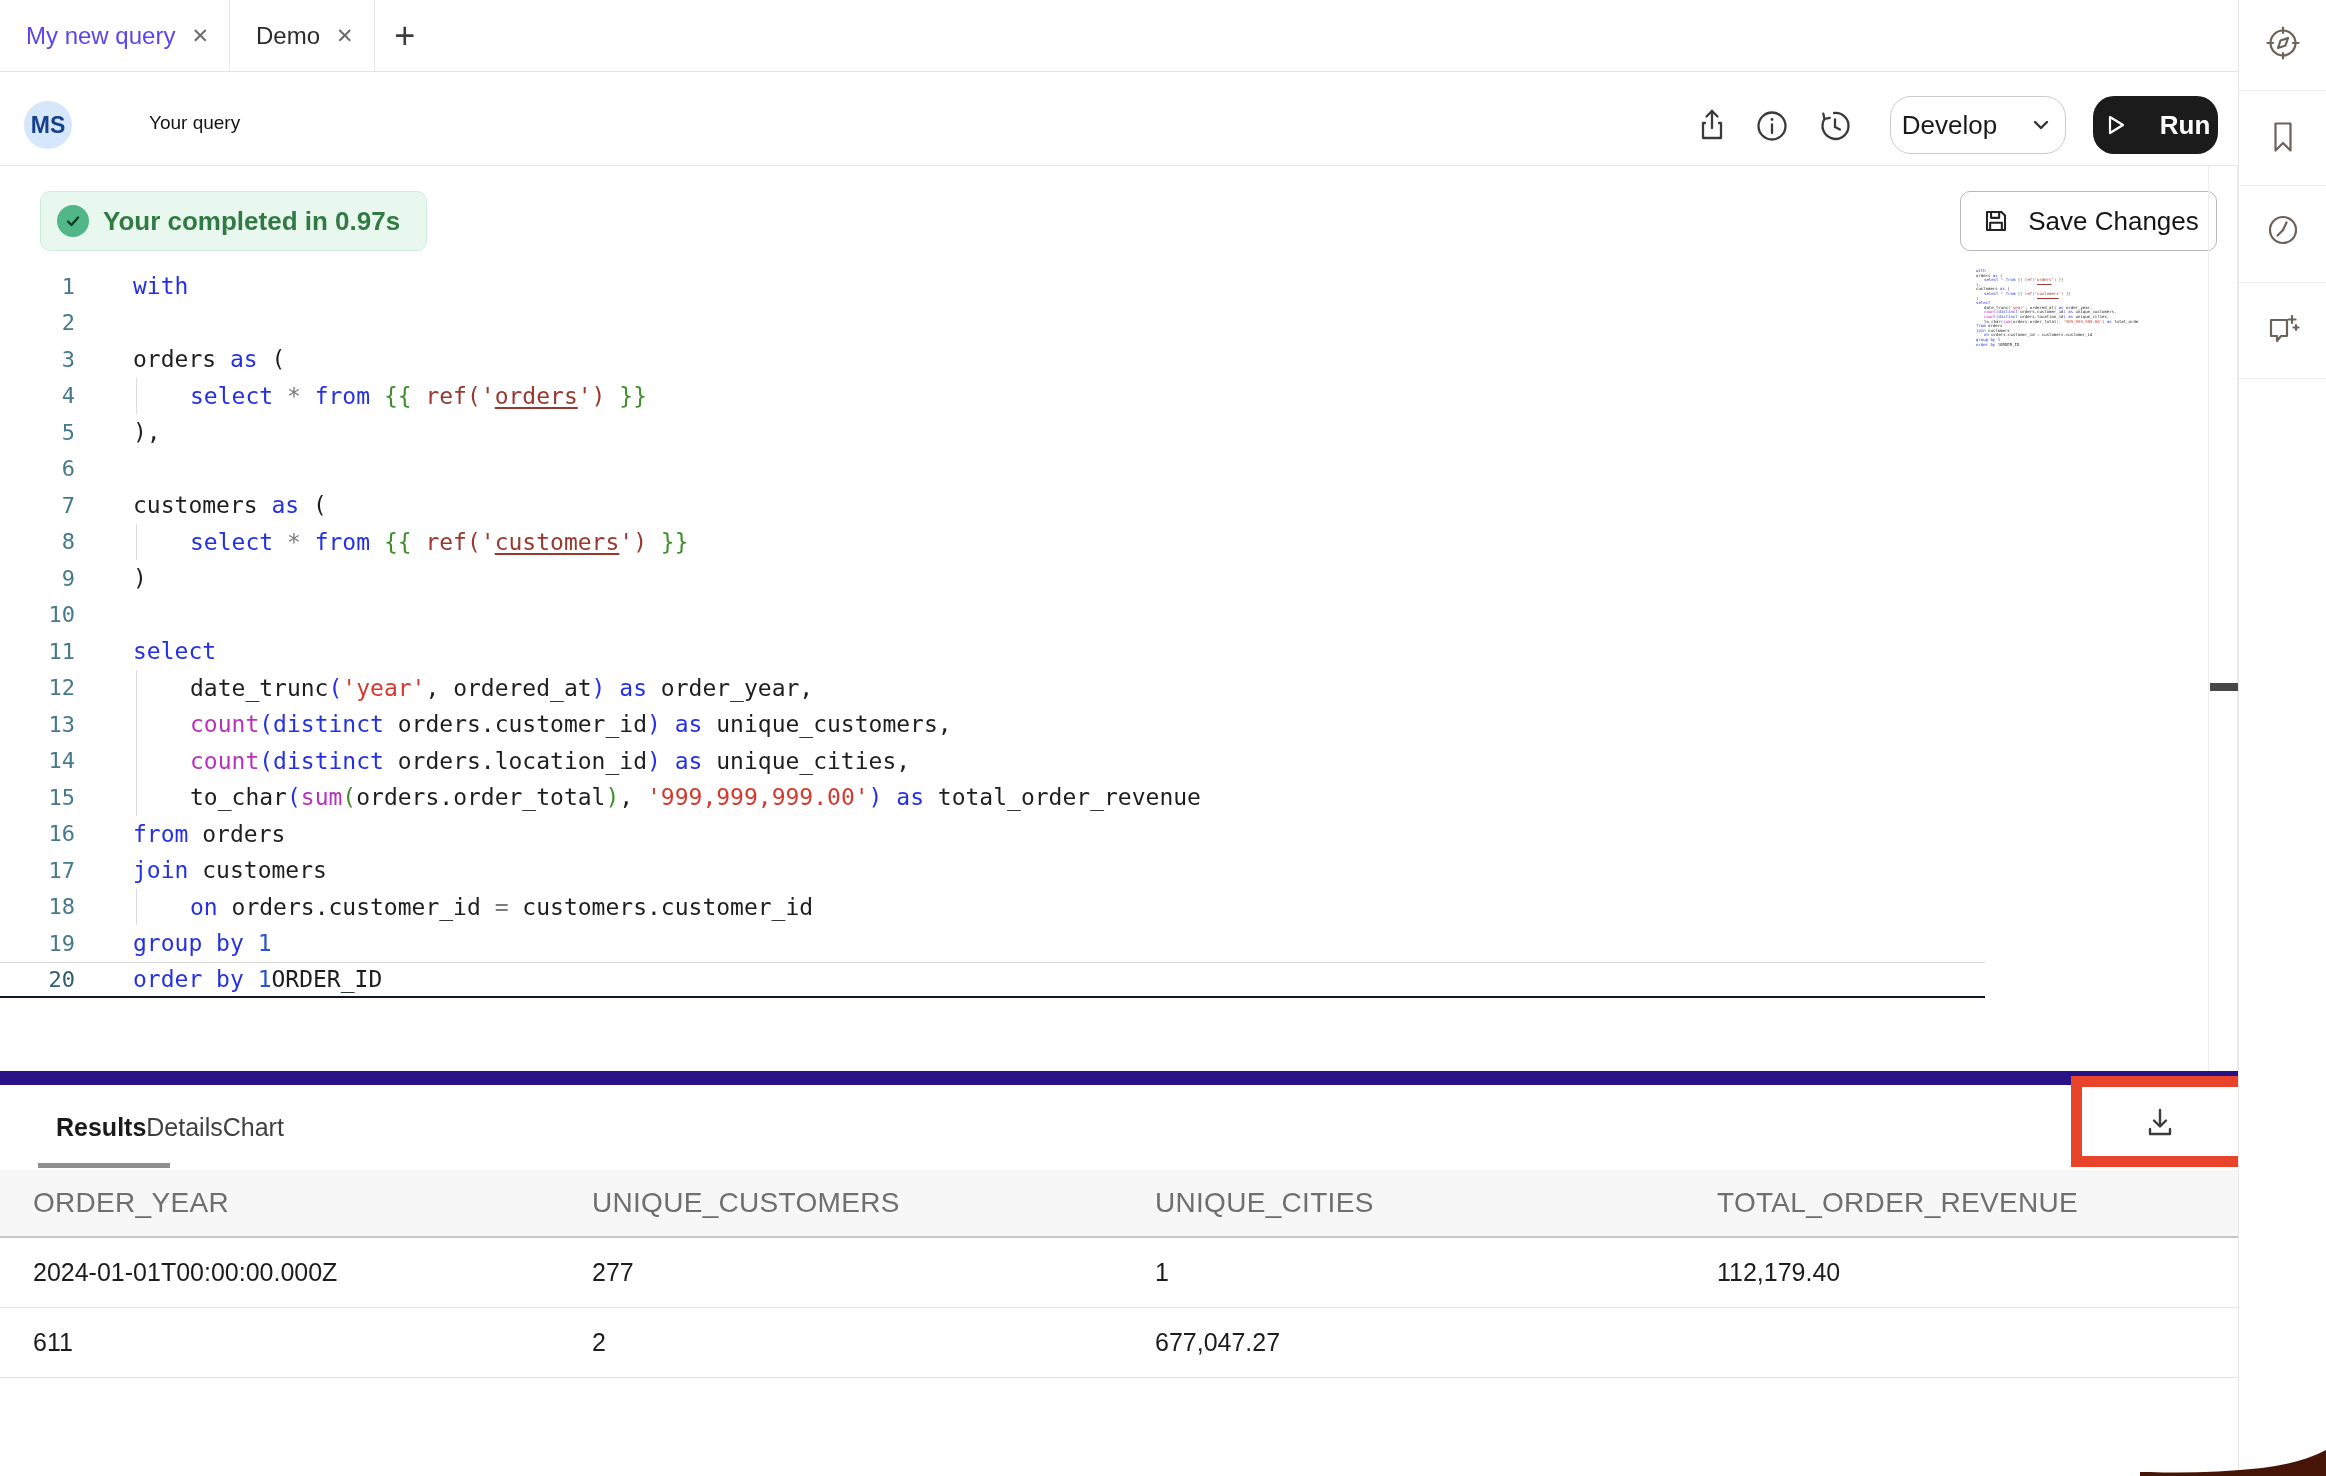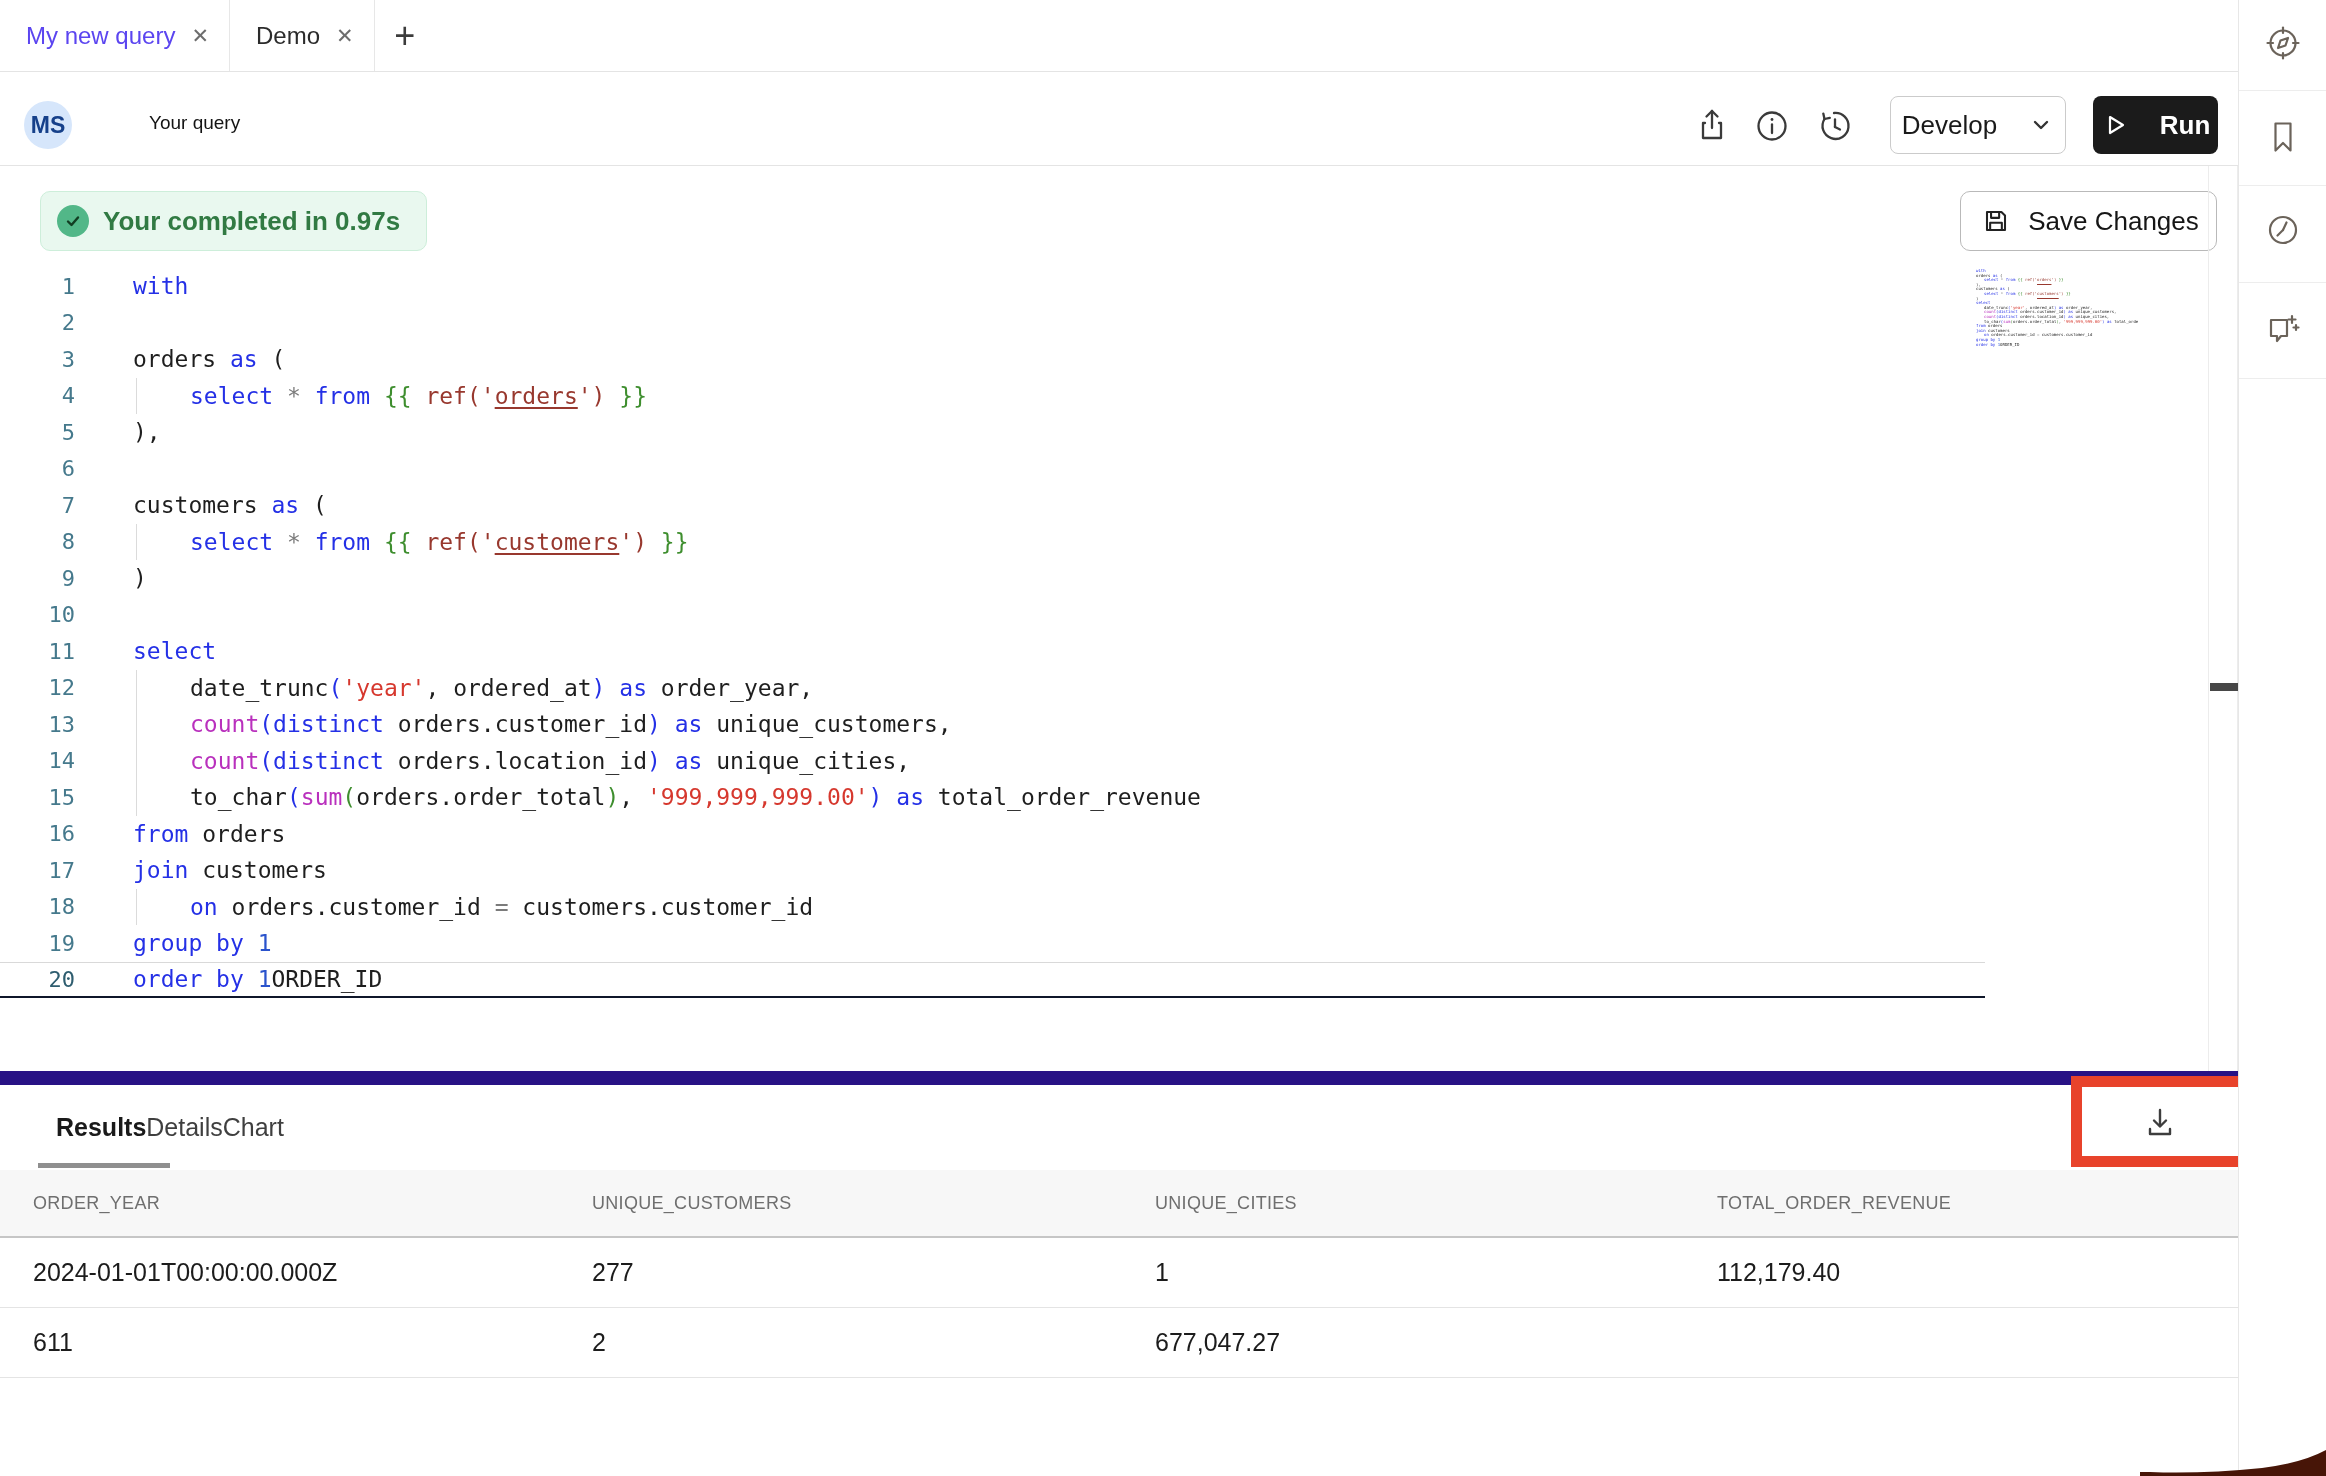--- a/index.html
+++ b/index.html
@@ -17,21 +17,21 @@
   .newtab { width:60px; display:flex; align-items:center; justify-content:center;
             font-size:36px; font-weight:300; color:#3c3c3c; background:none; border:none; }
 
   
   .hdr { position:absolute; left:0; top:72px; width:2238px; height:94px; border-bottom:1px solid #e4e4e4; }
   .avatar { position:absolute; left:24px; top:101px; width:48px; height:48px; border-radius:50%;
             background:var(--avatar-bg); color:var(--avatar-text); font-weight:bold; font-size:23px;
             display:flex; align-items:center; justify-content:center; }
   .hdr-title { position:absolute; left:105px; top:112px; font-size:19px; color:#141414;margin-left:44px; }
   .hdr-icon { position:absolute; top:106px; width:40px; height:40px; background:none; border:none; }
-  .btn { position:absolute; top:96px; height:58px; border-radius:8px; display:flex;
+  .btn { position:absolute; top:96px; height:58px; border-radius:21px; display:flex;
          align-items:center; justify-content:center; font-size:26px; gap:31px;
          font-family:"Liberation Sans", sans-serif; }
   .btn-develop { left:1890px; width:176px; background:#fff; border:1px solid #cbcbcb; color:#1a1a1a; }
   .btn-run { left:2093px; width:125px; background:var(--run-bg); border:none; color:#fff; font-weight:600; }
 
   
   .badge { position:absolute; left:40px; top:191px; height:60px; padding:0 26px 0 16px;
            background:var(--badge-bg); border:1px solid var(--badge-border); border-radius:10px;
            display:flex; align-items:center; gap:14px; }
   .badge-text { color:var(--badge-text); font-size:26px; font-weight:600; }
@@ -71,21 +71,21 @@
   .rtab-underline { position:absolute; left:38px; top:1163px; width:132px; height:5px; background:#8f8f8f; }
 
   .annot { position:absolute; left:2071px; top:1076px; width:178px; height:91px;
            border:11px solid var(--annotation); background:#fff; display:flex;
            align-items:center; justify-content:center; }
 
   
   .thead { position:absolute; left:0; top:1170px; width:2238px; height:68px; background:#f7f7f7;
            border-bottom:2px solid #c6c6c6; display:grid;
            grid-template-columns:559px 563px 562px 1fr; padding-left:33px; align-items:center; }
-  .th { font-size:18px; color:#6f6f6f; font-weight:500; letter-spacing:0.3px; }
+  .th { font-size:28px; color:#6f6f6f; font-weight:500; letter-spacing:0.3px; }
   .tbody { position:absolute; left:0; top:1238px; width:2238px; }
   .trow { display:grid; grid-template-columns:559px 563px 562px 1fr; padding-left:33px;
           align-items:center; height:70px; border-bottom:1px solid #e4e4e4; background:#fff; }
   .td { font-size:25px; color:#1c1c1c; }
 
   
   .sidebar { position:absolute; left:2238px; top:0; width:88px; height:1476px;
              border-left:1px solid #e7e7e7; background:#fff; }
   .side-btn { position:absolute; left:25px; width:38px; height:38px; background:none; border:none; }
   .side-div { position:absolute; left:0; width:100%; height:1px; background:#ededed; }

